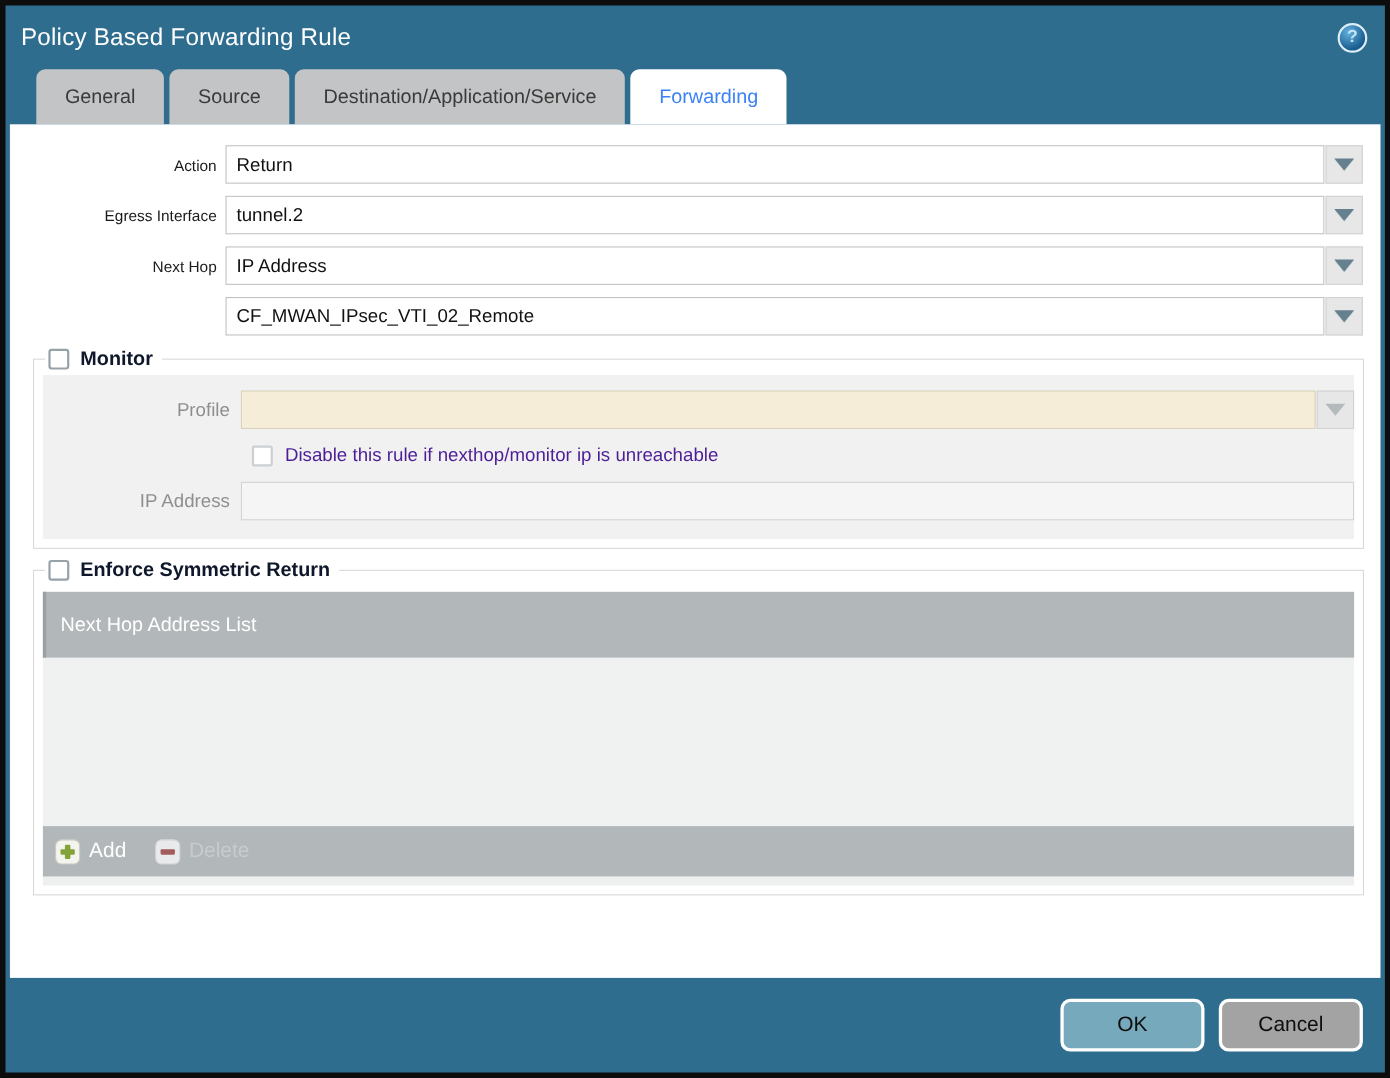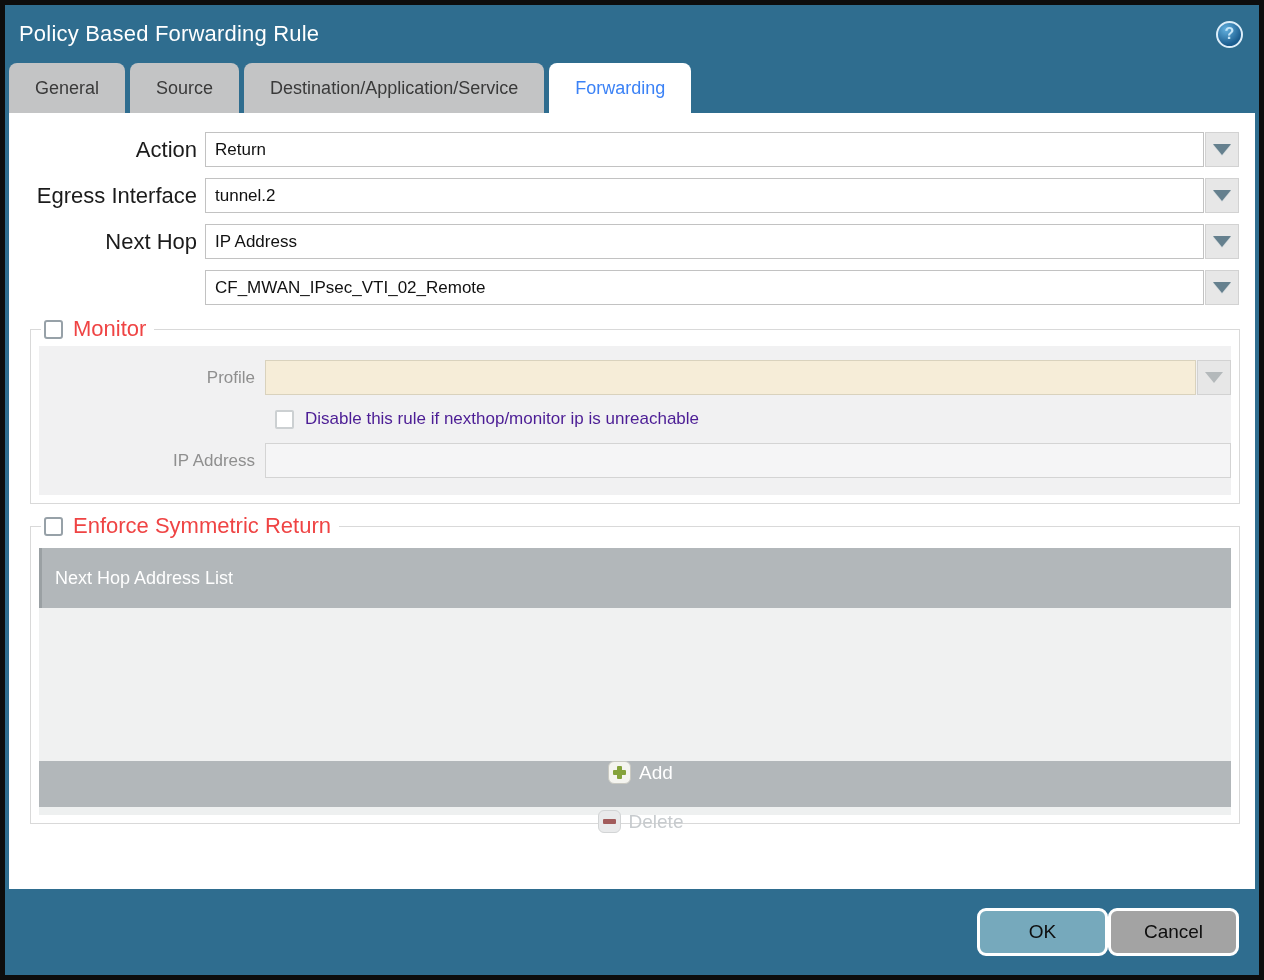--- a/index.html
+++ b/index.html
@@ -28,21 +28,21 @@
     border: 2px solid #ddeef9;
     color: #c4e4f7; font-weight: bold; font-size: 16px;
     display: flex; align-items: center; justify-content: center;
     cursor: pointer;
   }
 
   
   .tabs {
     flex: 0 0 50px; height: 50px;
     display: flex; align-items: center;
-    padding-left: 4px; gap: 5px;
+    padding-left: 4px; gap: 5px; margin-left: 24px;
   }
   .tab {
     height: 50px; line-height: 50px;
     padding: 0 26px;
     background: #c3c4c5; color: #3a3a3a;
     font-size: 18px;
     border-radius: 8px 8px 0 0;
     cursor: pointer; white-space: nowrap;
   }
   .tab.active { background: #ffffff; color: #3b82f6; }
@@ -53,21 +53,21 @@
     background: #ffffff;
     margin: 0 4px;
     padding-top: 19px;
     overflow: hidden;
   }
 
   .row { display: flex; align-items: center; margin-bottom: 11px; }
   .lbl {
     width: 196px; flex: 0 0 196px;
     text-align: right; padding-right: 8px;
-    font-size: 22px; color: #1b1b1b;
+    font-size: 14px; color: #1b1b1b;
   }
   .field { flex: 1; display: flex; margin-right: 16px; }
   .ibox {
     flex: 1; height: 35px;
     background: #fff;
     border: 1px solid #c2c2c2;
     display: flex; align-items: center;
     padding: 0 9px;
     font-size: 17px; color: #111;
     overflow: hidden; white-space: nowrap;
@@ -92,38 +92,38 @@
 
   
   fieldset.group {
     border: 1px solid #d9d9d9;
     margin: 9px 15px 0 21px;
     padding: 0 8px 8px;
   }
   legend {
     display: flex; align-items: center; gap: 10px;
     padding: 0 8px 0 3px; margin-left: 2px;
-    font-weight: normal; font-size: 22px; color: #ef4444;
+    font-weight: bold; font-size: 18px; color: #0f172a;
   }
   .cb {
     width: 19px; height: 19px;
     background: #fff;
     border: 2px solid #97a1a8;
     border-radius: 3px;
     display: inline-block;
     cursor: pointer;
   }
   .cb.dis { border: 2px solid #ccd0d2; border-radius: 2px; cursor: default; }
 
   .monitor-body {
     background: #f1f1f2;
     margin-top: 4px;
     padding: 14px 0 17px;
   }
-  .m-row { display: flex; align-items: center; margin-bottom: 14px; margin-left: 46px; }
+  .m-row { display: flex; align-items: center; margin-bottom: 14px; }
   .m-row:last-child { margin-bottom: 0; }
   .m-lbl {
     width: 180px; flex: 0 0 180px;
     text-align: right; padding-right: 10px;
     font-size: 17px; color: #8f8f8f;
   }
   .m-field { flex: 1; display: flex; }
   .ibox.beige { background: #f6edd8; border-color: #d9d2bd; }
   .ibox.dis-input { background: #f5f5f6; border-color: #d4d4d4; }
   .chkrow { padding-left: 190px; }
@@ -137,21 +137,21 @@
     border-left: 3px solid #9aa0a3;
     display: flex; align-items: center;
     padding-left: 13px;
     color: #ffffff; font-size: 18px;
   }
   .tbody { height: 153px; background: #f0f1f1; }
   .tfoot {
     height: 46px;
     background: #b2b7ba;
     display: flex; align-items: center;
-    padding-left: 11px; gap: 26px; flex-direction: column;
+    padding-left: 11px; gap: 26px;
   }
   .tbtn { display: flex; align-items: center; gap: 8px; cursor: pointer; }
   .tbtn.disabled { cursor: default; }
   .tbtn-label { color: #ffffff; font-size: 19px; }
   .tbtn.disabled .tbtn-label { color: #c7cbce; }
   .ic {
     width: 23px; height: 23px; border-radius: 6px;
     background: #f4f4ef; border: 1px solid #c9c9c2;
     position: relative;
   }
@@ -172,21 +172,21 @@
     background: #a25c5c; border-radius: 1px;
   }
   .tstrip { height: 8px; background: #eef0f0; }
 
   .schedule-row { margin-top: 21px; }
 
   
   .footerbar {
     flex: 0 0 86px; height: 86px;
     display: flex; align-items: center; justify-content: flex-end;
-    padding-right: 20px;
+    gap: 13px; padding-right: 20px;
   }
   .btn {
     width: 131px; height: 48px;
     border-radius: 9px;
     border: 3px solid #ffffff;
     font-size: 19px; color: #0e0e0e;
     font-family: "Liberation Sans", sans-serif;
     cursor: pointer;
   }
   .btn.ok { background: #76a9bc; }

